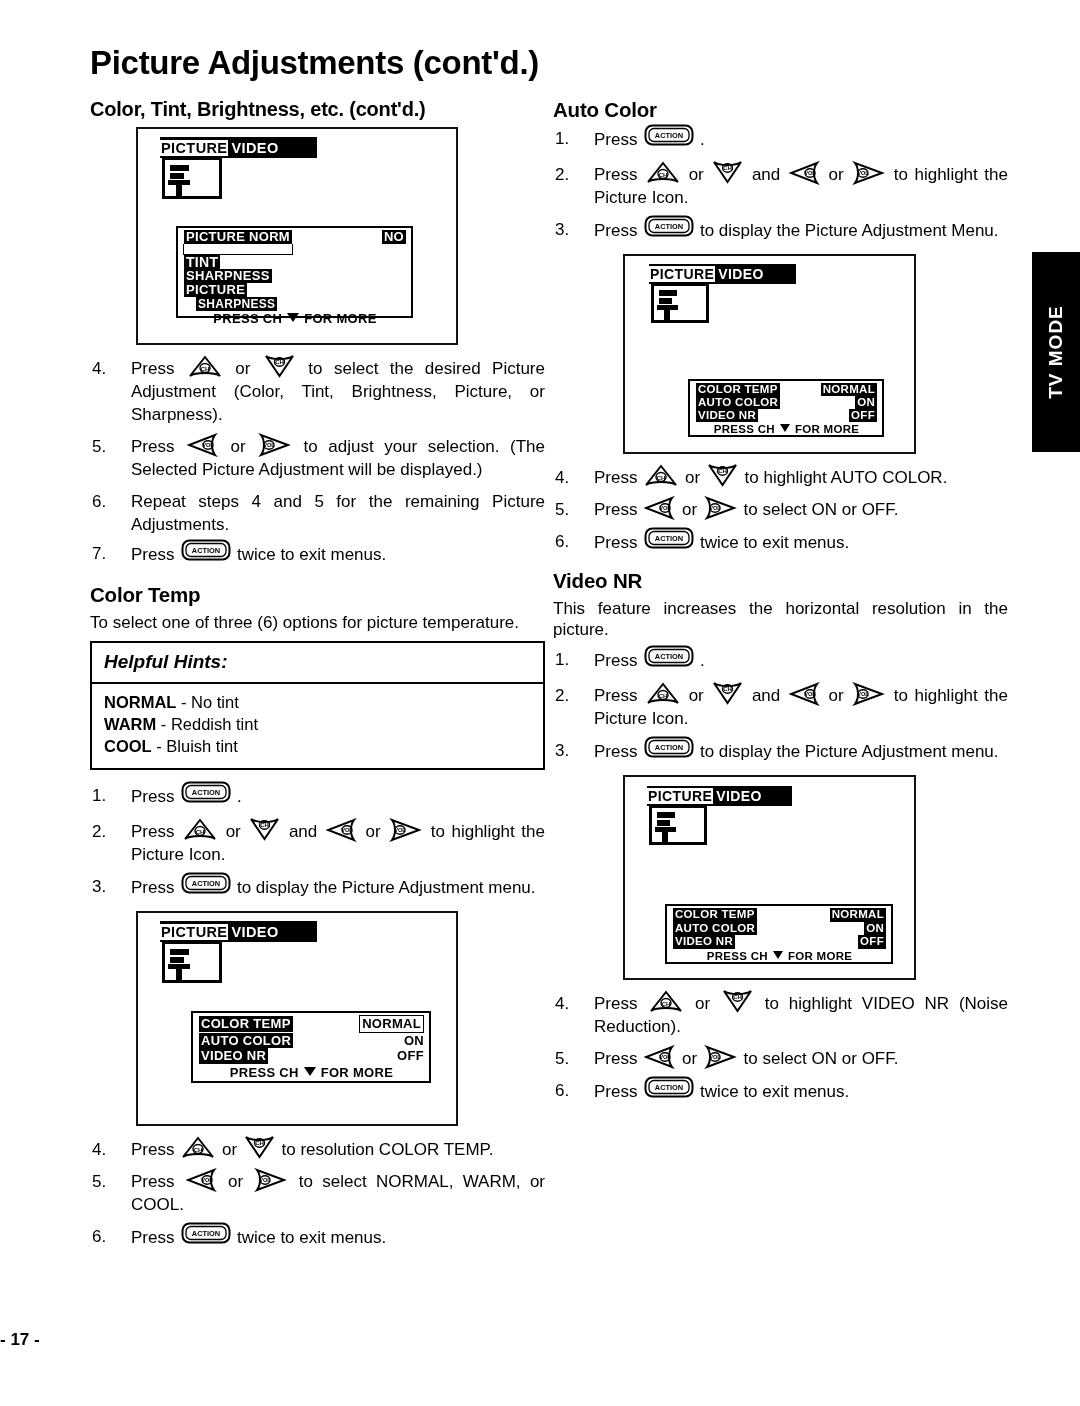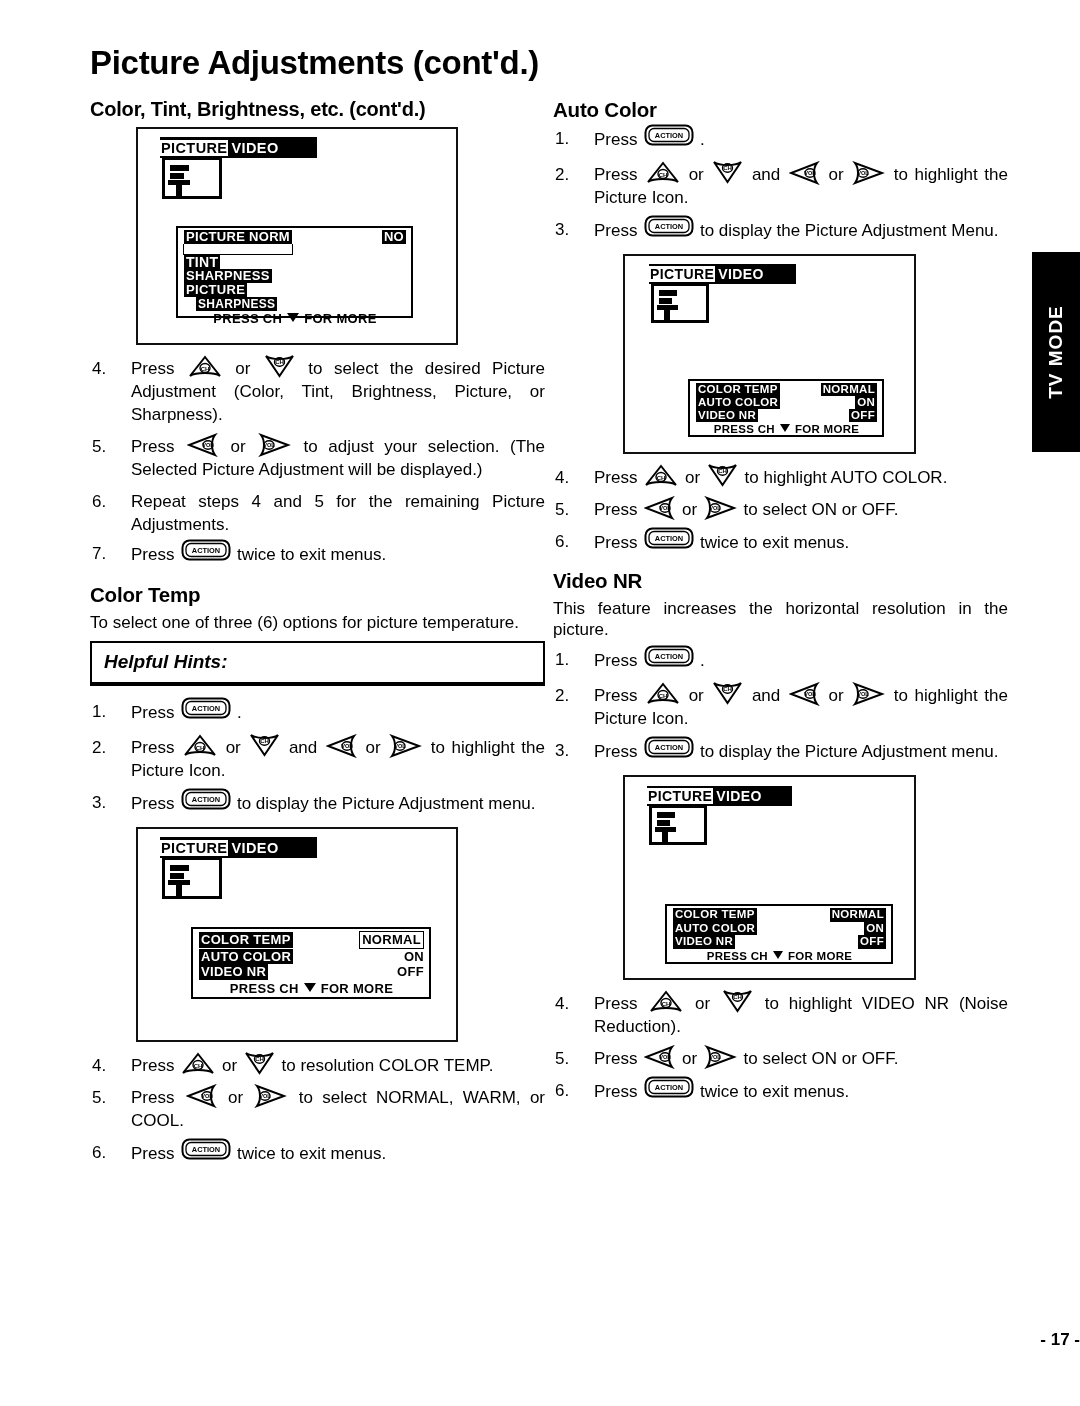--- a/index.html
+++ b/index.html
@@ -218,21 +218,21 @@
     letter-spacing: 1px;
     white-space: nowrap;
   }
 
   
   .footer {
     position: absolute;
     left: 0;
     right: 0;
     top: 1330px;
-    text-align: right;
+    text-align: left;
     font-size: 17px;
     font-weight: bold;
   }
 </style>
 </head>
 <body>
 
 <div class="page">
 
   <div class="page-title">Picture Adjustments (cont'd.)</div>
@@ -334,20 +334,25 @@
         </span>
         <span>twice to exit menus.</span>
       </li>
     </ul>
 
     <div class="sec-head" style="margin-top:14px;">Color Temp</div>
     <div class="para">To select one of three (6) options for picture temperature.</div>
 
     <div class="hints">
       <div class="hints-title">Helpful Hints:</div>
+      <div class="hints-body">
+        <div class="hint-line"><b>NORMAL</b><span> - No tint</span></div>
+        <div class="hint-line"><b>WARM</b><span> - Reddish tint</span></div>
+        <div class="hint-line"><b>COOL</b><span> - Bluish tint</span></div>
+      </div>
     </div>
 
     <ul class="steps">
       <li class="step">
         <span class="num">1.</span><span>Press</span>
         <span class="key key-action">
           <svg viewBox="0 0 50 22">
               <rect x="1.5" y="1.5" width="47" height="19" rx="7" fill="none" stroke="#000" stroke-width="2"></rect>
               <rect x="5" y="4.5" width="40" height="13" rx="5" fill="none" stroke="#000" stroke-width="1.3"></rect>
               <text x="25" y="14.2" font-size="7.4" text-anchor="middle" font-family="Liberation Sans, sans-serif" font-weight="bold">ACTION</text>

